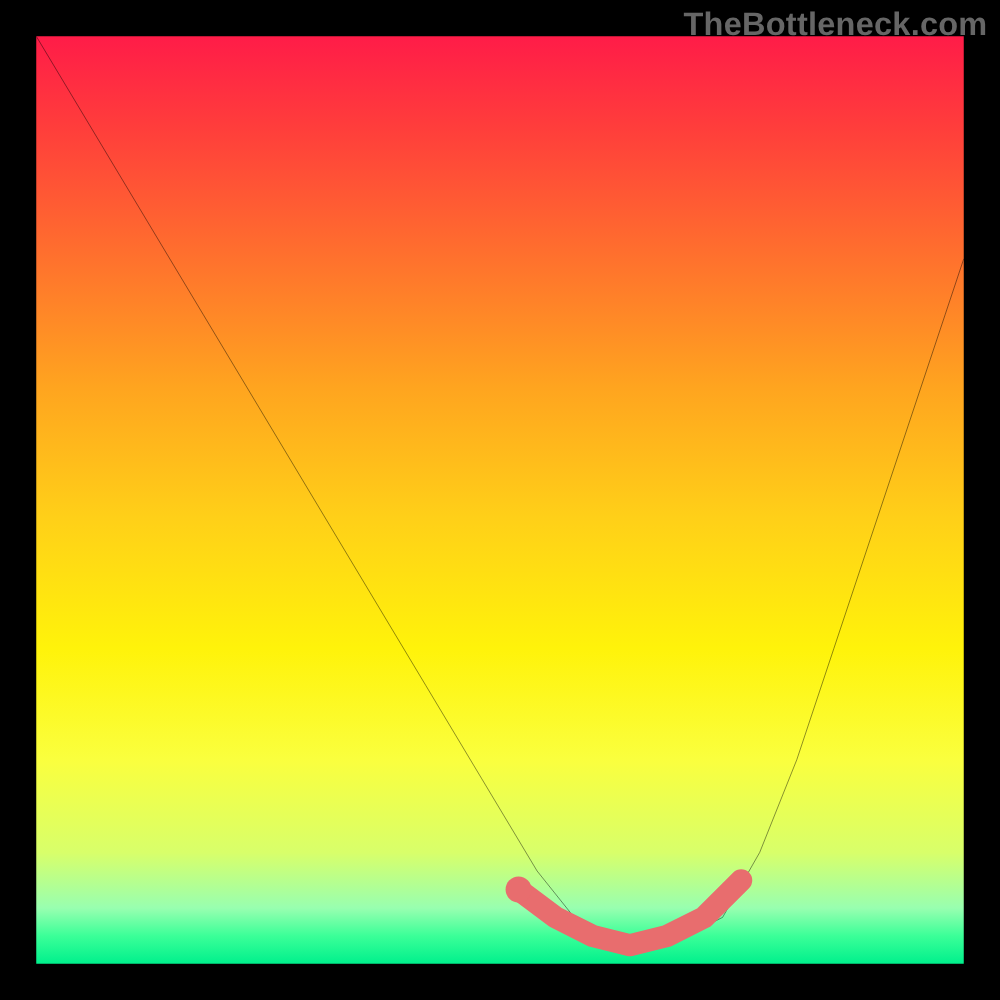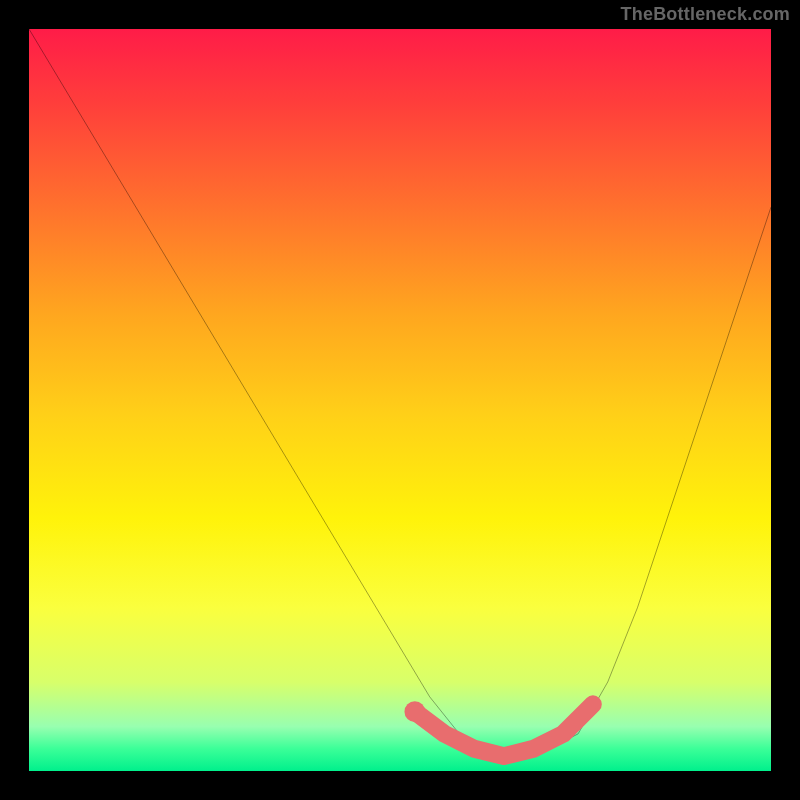--- a/index.html
+++ b/index.html
@@ -15,21 +15,21 @@
     position: relative;
     width: 800px;
     height: 800px;
     background: #000;
   }
   .watermark {
     position: absolute;
     top: 4px;
     right: 10px;
     color: #666;
-    font-size: 18px;
+    font-size: 26px;
     font-weight: 600;
     letter-spacing: 0.2px;
     z-index: 4;
   }
   .plot-gradient {
     position: absolute;
     left: 29px;
     top: 29px;
     width: 742px;
     height: 742px;

